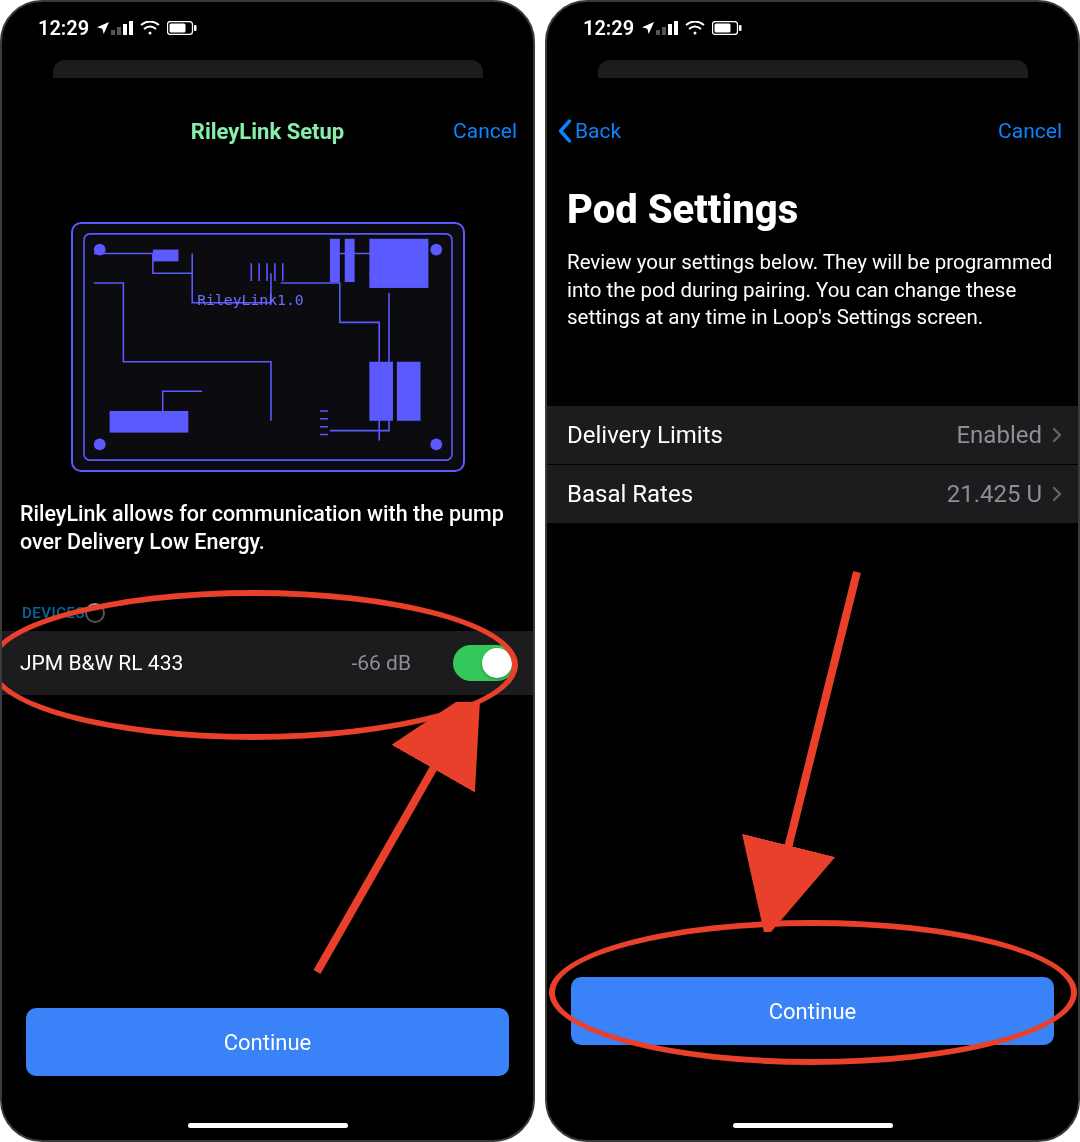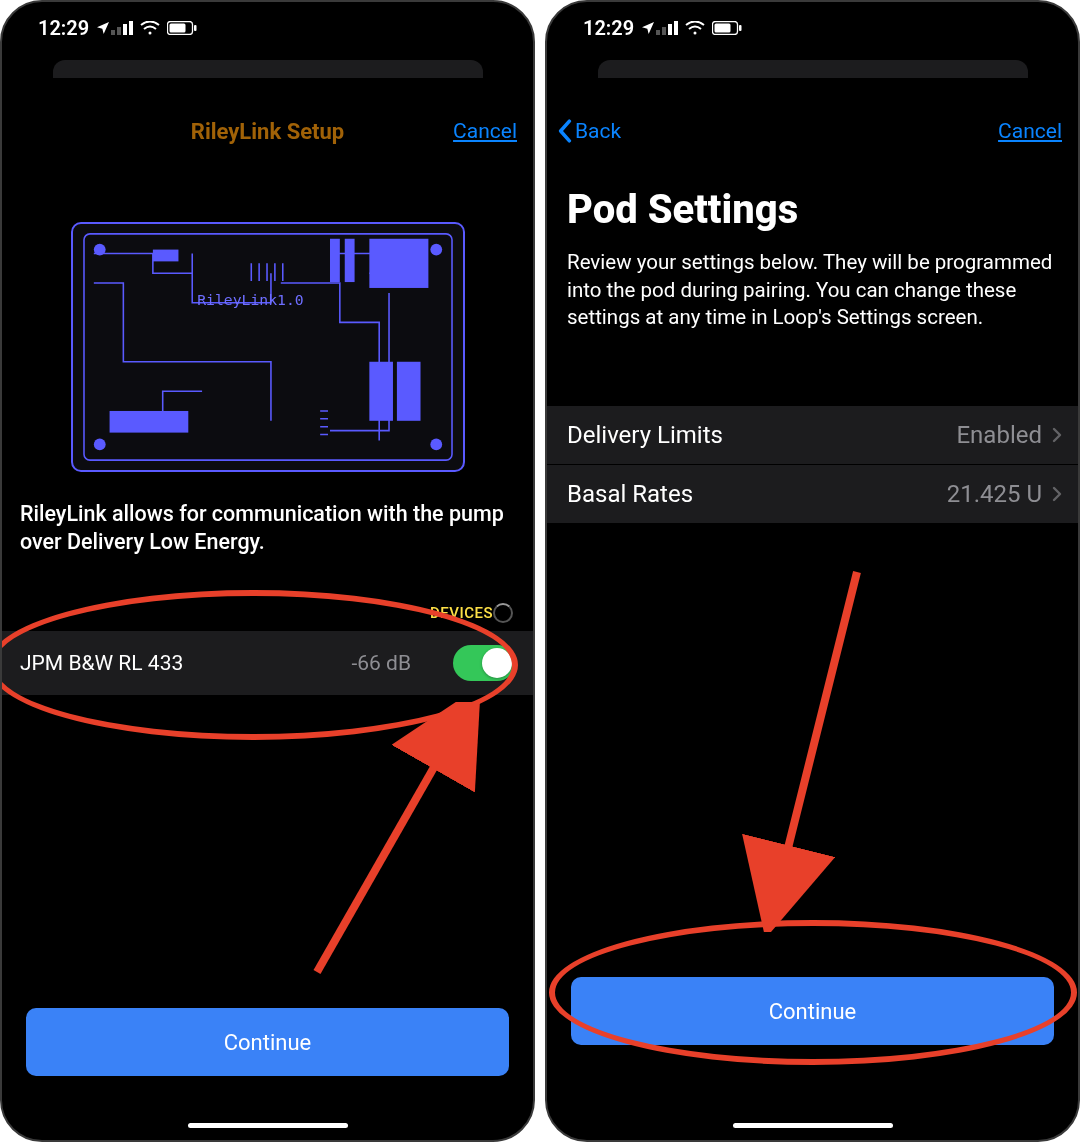--- a/index.html
+++ b/index.html
@@ -48,31 +48,30 @@
   .nav {
     display: flex;
     align-items: center;
     justify-content: center;
     position: relative;
     height: 58px;
     padding: 0 16px;
     margin-top: 24px;
   }
   .nav-title {
-    color: #a16207;
+    color: #86efac;
     font-size: 22px;
     font-weight: 700;
     text-align: right;
   }
   .nav-cancel {
     position: absolute;
     right: 16px;
     color: #0a84ff;
     font-size: 21px;
-    text-decoration: underline;
   }
   .nav-back {
     position: absolute;
     left: 10px;
     display: flex;
     align-items: flex-start;
     color: #0a84ff;
     font-size: 21px;
   }
   .nav-back svg { margin-right: 2px; }
@@ -89,27 +88,27 @@
   }
   .pcb svg { width: 100%; height: 100%; }
   .desc {
     color: #fff;
     font-size: 21.5px;
     line-height: 1.28;
     padding: 0 18px;
     font-weight: 500;
   }
   .section-header {
-    color: #fde047;
+    color: #0369a1;
     font-size: 15px;
     font-weight: 500;
     letter-spacing: 0.5px;
     padding: 48px 20px 8px;
     display: flex;
-    justify-content: flex-end;
+    justify-content: flex-start;
     align-items: center;
   }
   .spinner {
     width: 20px; height: 20px;
     border: 2px solid #555;
     border-top-color: #999;
     border-radius: 50%;
   }
   .device-row {
     display: flex;

